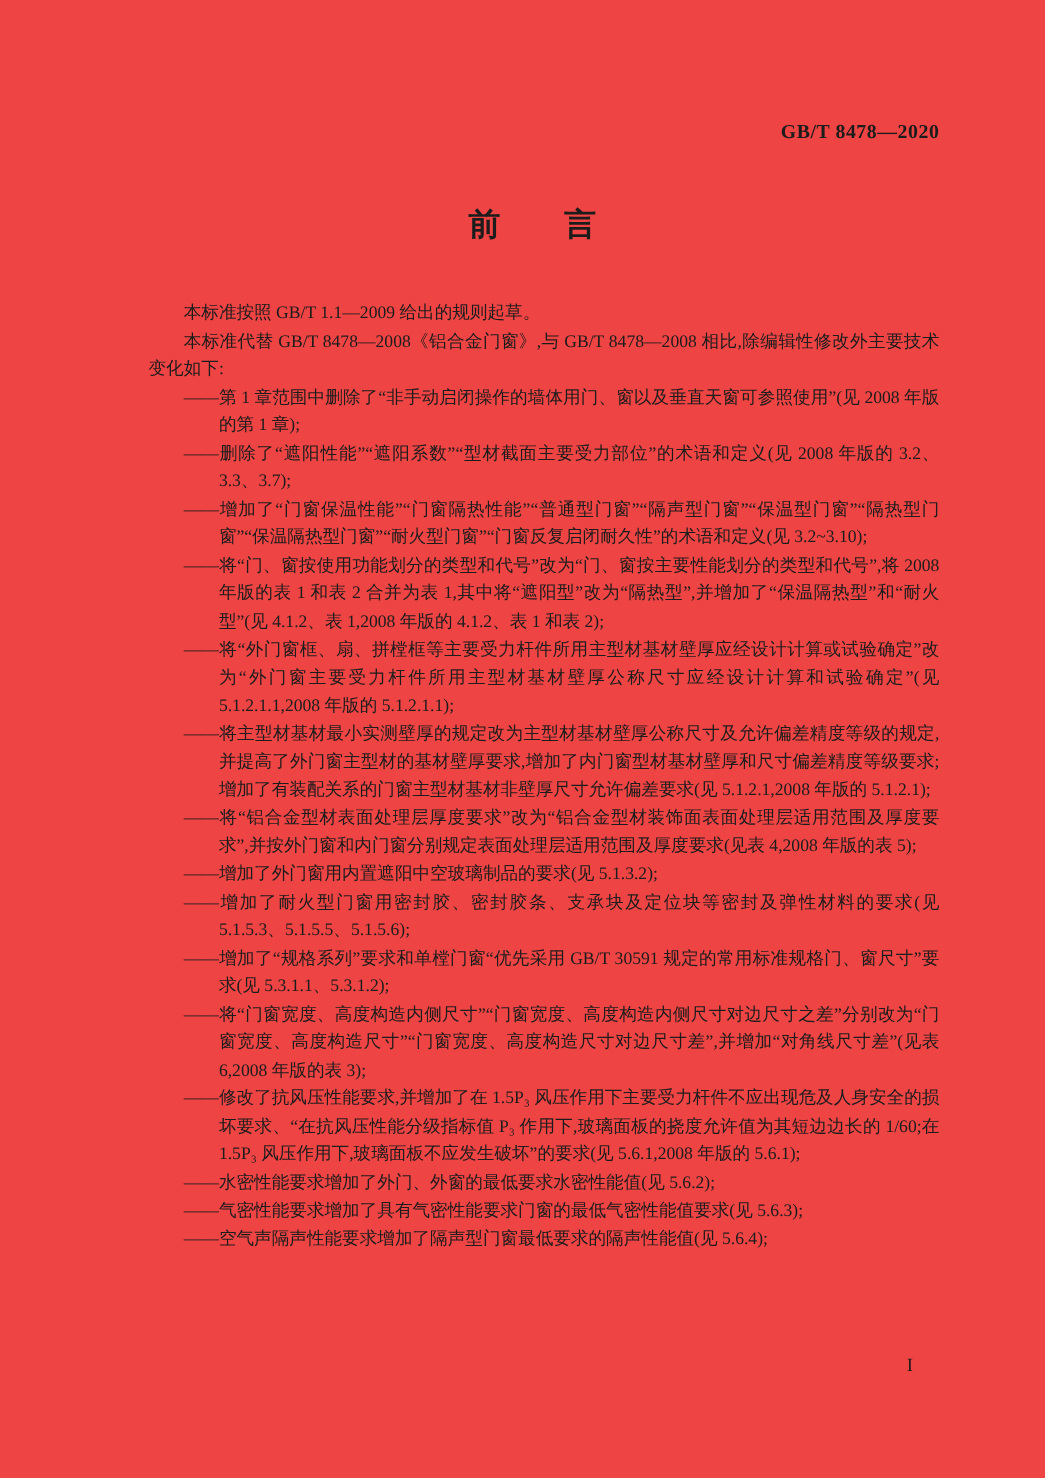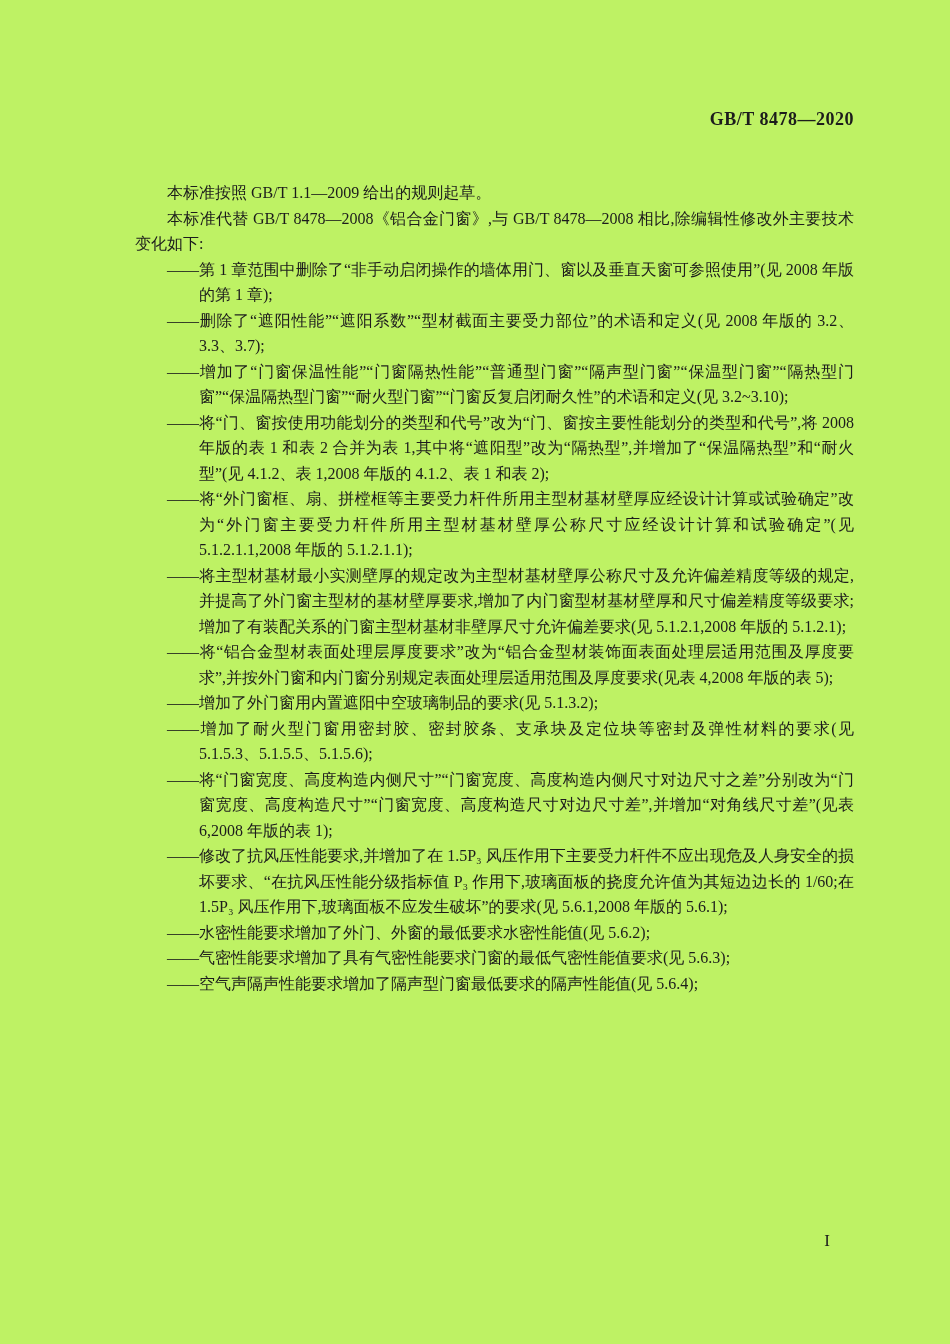--- a/index.html
+++ b/index.html
@@ -5,21 +5,21 @@
   html, body {
     margin: 0;
     padding: 0;
     background: #ffffff;
   }
   .page {
     position: relative;
     width: 950px;
     height: 1344px;
     margin: 0 auto;
-    background: #bef264;
+    background: #ef4444;
     box-sizing: border-box;
     padding: 108px 96px 0 114px;
     color: #1c1c1c;
     font-family: "Liberation Serif", "DejaVu Serif", serif;
     overflow: hidden;
   }
   .doc-code {
     text-align: right;
     font-size: 18px;
     font-weight: 700;
@@ -60,36 +60,38 @@
     line-height: 22px;
   }
 </style>
 </head>
 <body>
 
 <div class="page">
 
   <div class="doc-code">GB/T 8478—2020</div>
 
+  <div class="doc-title">前　　言</div>
 
   <div class="doc-body">
     <p class="indent">本标准按照 GB/T 1.1—2009 给出的规则起草。</p>
     <p class="indent">本标准代替 GB/T 8478—2008《铝合金门窗》,与 GB/T 8478—2008 相比,除编辑性修改外主要技术变化如下:</p>
 
     <div id="change-list">
         <p class="item">——第 1 章范围中删除了“非手动启闭操作的墙体用门、窗以及垂直天窗可参照使用”(见 2008 年版的第 1 章);</p>
         <p class="item">——删除了“遮阳性能”“遮阳系数”“型材截面主要受力部位”的术语和定义(见 2008 年版的 3.2、3.3、3.7);</p>
         <p class="item">——增加了“门窗保温性能”“门窗隔热性能”“普通型门窗”“隔声型门窗”“保温型门窗”“隔热型门窗”“保温隔热型门窗”“耐火型门窗”“门窗反复启闭耐久性”的术语和定义(见 3.2~3.10);</p>
         <p class="item">——将“门、窗按使用功能划分的类型和代号”改为“门、窗按主要性能划分的类型和代号”,将 2008 年版的表 1 和表 2 合并为表 1,其中将“遮阳型”改为“隔热型”,并增加了“保温隔热型”和“耐火型”(见 4.1.2、表 1,2008 年版的 4.1.2、表 1 和表 2);</p>
         <p class="item">——将“外门窗框、扇、拼樘框等主要受力杆件所用主型材基材壁厚应经设计计算或试验确定”改为“外门窗主要受力杆件所用主型材基材壁厚公称尺寸应经设计计算和试验确定”(见 5.1.2.1.1,2008 年版的 5.1.2.1.1);</p>
         <p class="item">——将主型材基材最小实测壁厚的规定改为主型材基材壁厚公称尺寸及允许偏差精度等级的规定,并提高了外门窗主型材的基材壁厚要求,增加了内门窗型材基材壁厚和尺寸偏差精度等级要求;增加了有装配关系的门窗主型材基材非壁厚尺寸允许偏差要求(见 5.1.2.1,2008 年版的 5.1.2.1);</p>
         <p class="item">——将“铝合金型材表面处理层厚度要求”改为“铝合金型材装饰面表面处理层适用范围及厚度要求”,并按外门窗和内门窗分别规定表面处理层适用范围及厚度要求(见表 4,2008 年版的表 5);</p>
         <p class="item">——增加了外门窗用内置遮阳中空玻璃制品的要求(见 5.1.3.2);</p>
         <p class="item">——增加了耐火型门窗用密封胶、密封胶条、支承块及定位块等密封及弹性材料的要求(见 5.1.5.3、5.1.5.5、5.1.5.6);</p>
-        <p class="item">——将“门窗宽度、高度构造内侧尺寸”“门窗宽度、高度构造内侧尺寸对边尺寸之差”分别改为“门窗宽度、高度构造尺寸”“门窗宽度、高度构造尺寸对边尺寸差”,并增加“对角线尺寸差”(见表 6,2008 年版的表 1);</p>
+        <p class="item">——增加了“规格系列”要求和单樘门窗“优先采用 GB/T 30591 规定的常用标准规格门、窗尺寸”要求(见 5.3.1.1、5.3.1.2);</p>
+        <p class="item">——将“门窗宽度、高度构造内侧尺寸”“门窗宽度、高度构造内侧尺寸对边尺寸之差”分别改为“门窗宽度、高度构造尺寸”“门窗宽度、高度构造尺寸对边尺寸差”,并增加“对角线尺寸差”(见表 6,2008 年版的表 3);</p>
         <p class="item">——修改了抗风压性能要求,并增加了在 1.5P₃ 风压作用下主要受力杆件不应出现危及人身安全的损坏要求、“在抗风压性能分级指标值 P₃ 作用下,玻璃面板的挠度允许值为其短边边长的 1/60;在 1.5P₃ 风压作用下,玻璃面板不应发生破坏”的要求(见 5.6.1,2008 年版的 5.6.1);</p>
         <p class="item">——水密性能要求增加了外门、外窗的最低要求水密性能值(见 5.6.2);</p>
         <p class="item">——气密性能要求增加了具有气密性能要求门窗的最低气密性能值要求(见 5.6.3);</p>
         <p class="item">——空气声隔声性能要求增加了隔声型门窗最低要求的隔声性能值(见 5.6.4);</p>
       </div>
   </div>
 
   <div class="page-number">I</div>
 
 </div>

